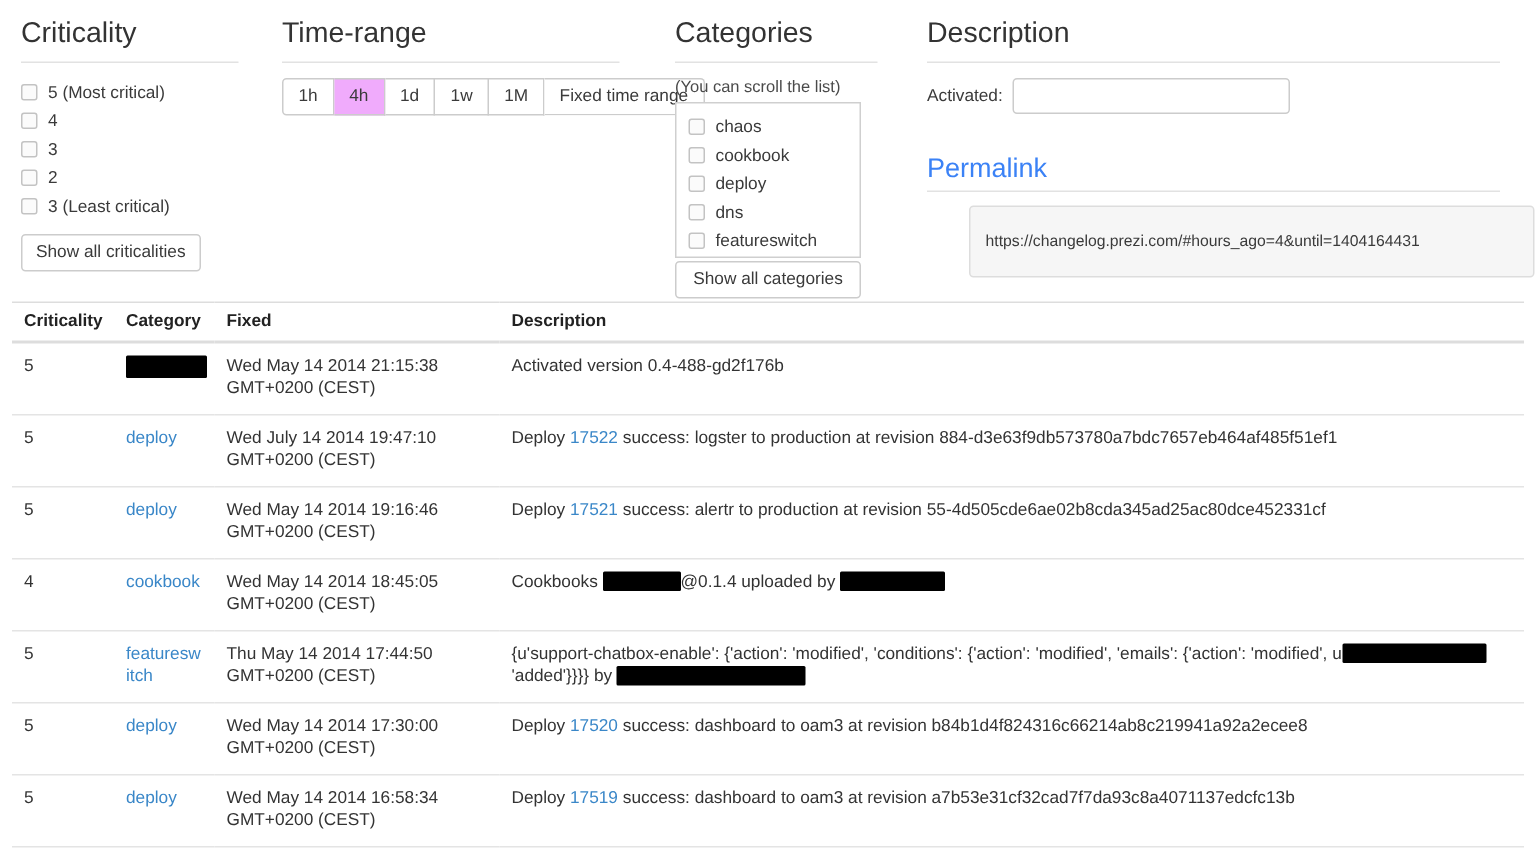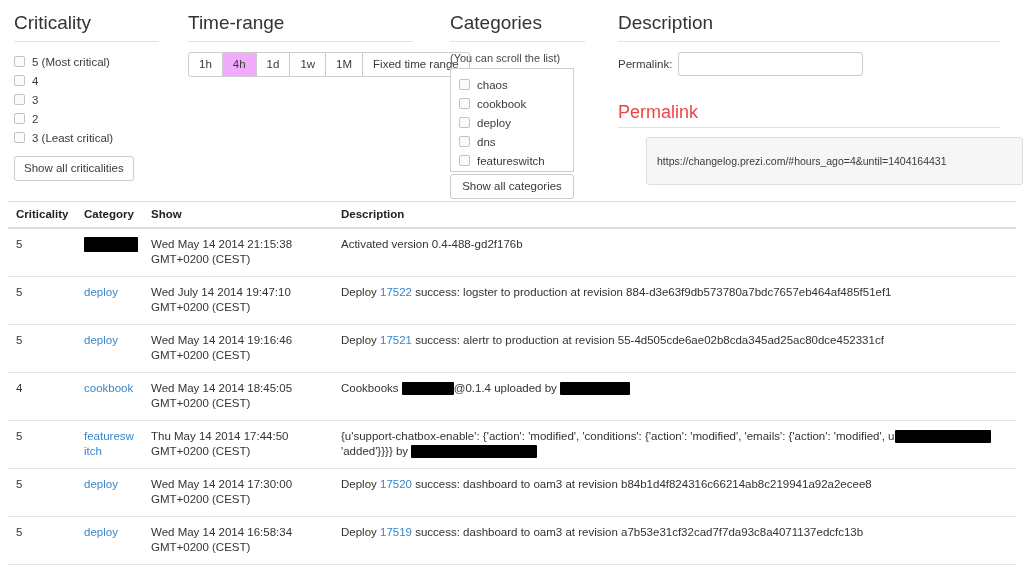--- a/index.html
+++ b/index.html
@@ -124,21 +124,21 @@
     border-radius: 3px;
     background: #ffffff;
     font-family: "Liberation Sans", sans-serif;
     font-size: 11.5px;
     padding: 2px 6px;
     color: #333333;
   }
 
   .permalink-title {
     font-size: 18px;
-    color: #ef4444;
+    color: #3b82f6;
     font-weight: 400;
     margin: 26px 0 0 0;
     padding: 0 0 4px 0;
     line-height: 21px;
   }
   .permalink-rule { border-bottom: 1px solid #e2e2e2; width: 382px; }
   .permalink-box {
     margin-top: 9px;
     width: 377px;
     border: 1px solid #dddddd;
@@ -265,36 +265,36 @@
             <span class="cb"></span>
             <span>featureswitch</span>
           </div>
         </div>
       <div class="btn btn-cat">Show all categories</div>
     </div>
 
     <div class="panel panel-description">
       <div class="section-title section-rule rule-desc">Description</div>
       <div class="contains-row">
-        <span class="contains-label">Permalink:</span>
+        <span class="contains-label">Activated:</span>
         <input class="contains-input" type="text" value="" style="">
       </div>
 
       <div class="permalink-title permalink-rule">Permalink</div>
       <div class="permalink-box">https://changelog.prezi.com/#hours_ago=4&amp;until=1404164431</div>
     </div>
   </div>
 
   <div class="table-wrap">
     <table class="log">
       <thead>
         <tr id="head-row">
             <th>Criticality</th>
             <th>Category</th>
-            <th>Show</th>
+            <th>Fixed</th>
             <th>Description</th>
           </tr>
       </thead>
       <tbody id="body-rows">
           <tr>
             <td>5</td>
             <td><span class="redact redact-cat"></span></td>
             <td class="col-time">Wed May 14 2014 21:15:38 GMT+0200 (CEST)</td>
             <td>Activated version 0.4-488-gd2f176b</td>
           </tr>

